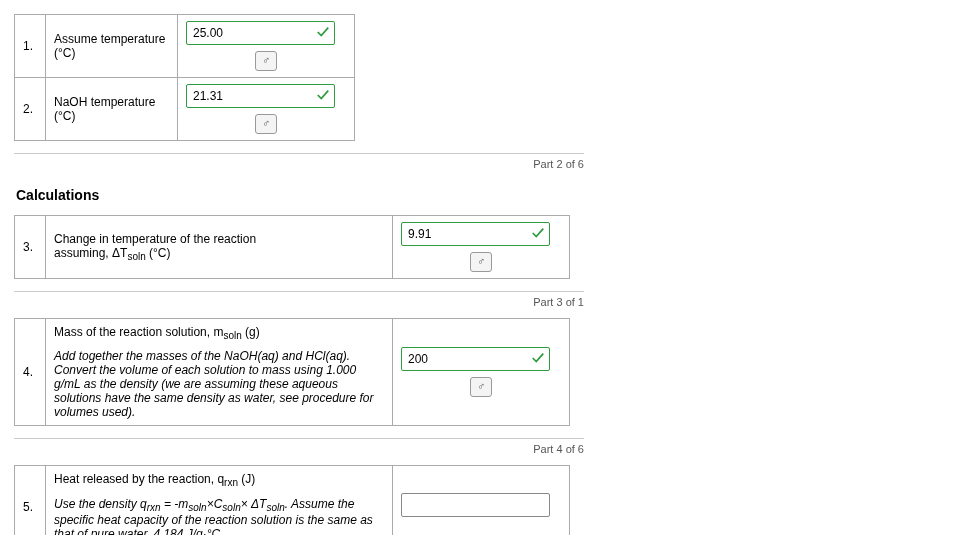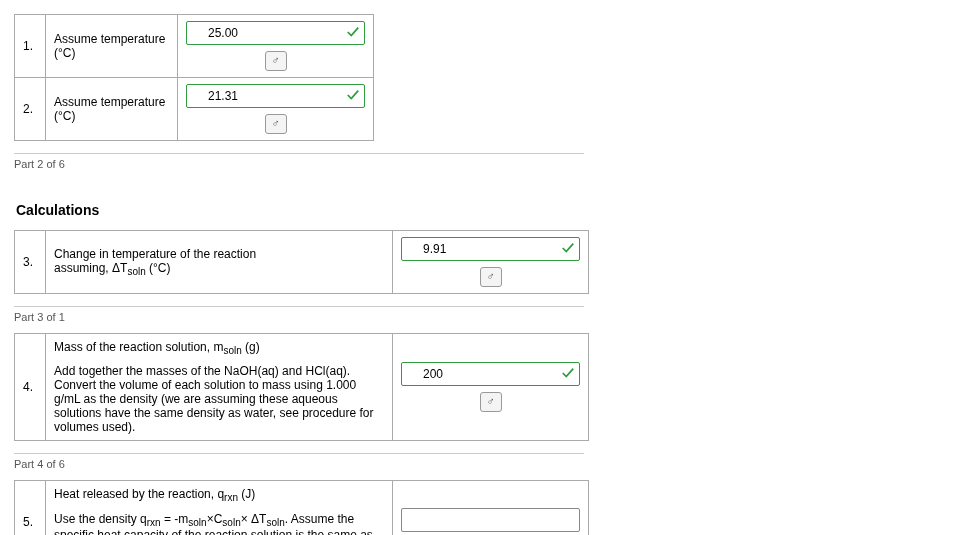--- a/index.html
+++ b/index.html
@@ -22,21 +22,21 @@
   td.idx { width: 14px; text-align: left; }
   td.desc { width: 115px; }
   td.desc-wide { width: 330px; }
   td.inputcell { width: 160px; vertical-align: top; padding:6px 8px; }
   .answer-box {
     border: 1px solid #2e9b3e;
     border-radius: 2px;
     width: 135px;
     height: 20px;
     line-height: 20px;
-    padding: 1px 21px;
+    padding: 1px 6px;
     font-size: 12px;
     font-family: Verdana, sans-serif;
     display: inline-block;
     position: relative;
     background:#fff;
   }
   .answer-box.empty { border-color:#888;}
   .check {
     position:absolute;
     right:4px; top:3px;
@@ -58,31 +58,31 @@
   }
   .part-hr {
     border:none;
     border-top:1px solid #ccc;
     margin: 12px 0 4px 0;
     width:570px;
   }
   .part-label{
     font-size:11px;
     color:#555;
-    text-align:left;
+    text-align:right;
     width:570px;
     margin-bottom:10px;
   }
   h4.calc{
     font-family: Verdana, sans-serif;
     font-size:14px;
     font-weight:bold;
-    margin:32px 0 12px 2px;
-  }
-  .hint { }
+    margin:17px 0 12px 2px;
+  }
+  .hint { font-style: italic; }
   .sub { font-size:10px; vertical-align: sub; }
 </style>
 </head>
 <body>
 
 <table class="grid">
   <tbody>
       <tr>
     <td class="idx">1.</td>
     <td class="desc">
@@ -96,21 +96,21 @@
               <polyline points="2,8 6,12 14,3" fill="none" stroke="#2e9b3e" stroke-width="2"></polyline>
             </svg>
       </span>
       <div class="input-row2">
         <span class="deg-btn">♂</span>
       </div>
     </td>
   </tr>
   <tr>
     <td class="idx">2.</td>
-    <td class="desc">Assume temperature (°C)</td>
+    <td class="desc">NaOH temperature (°C)</td>
     <td class="inputcell">
       <span class="answer-box">
         <span>21.31</span>
         <svg class="check" viewBox="0 0 16 16">
               <polyline points="2,8 6,12 14,3" fill="none" stroke="#2e9b3e" stroke-width="2"></polyline>
             </svg>
       </span>
       <div class="input-row2">
         <span class="deg-btn">♂</span>
       </div>

